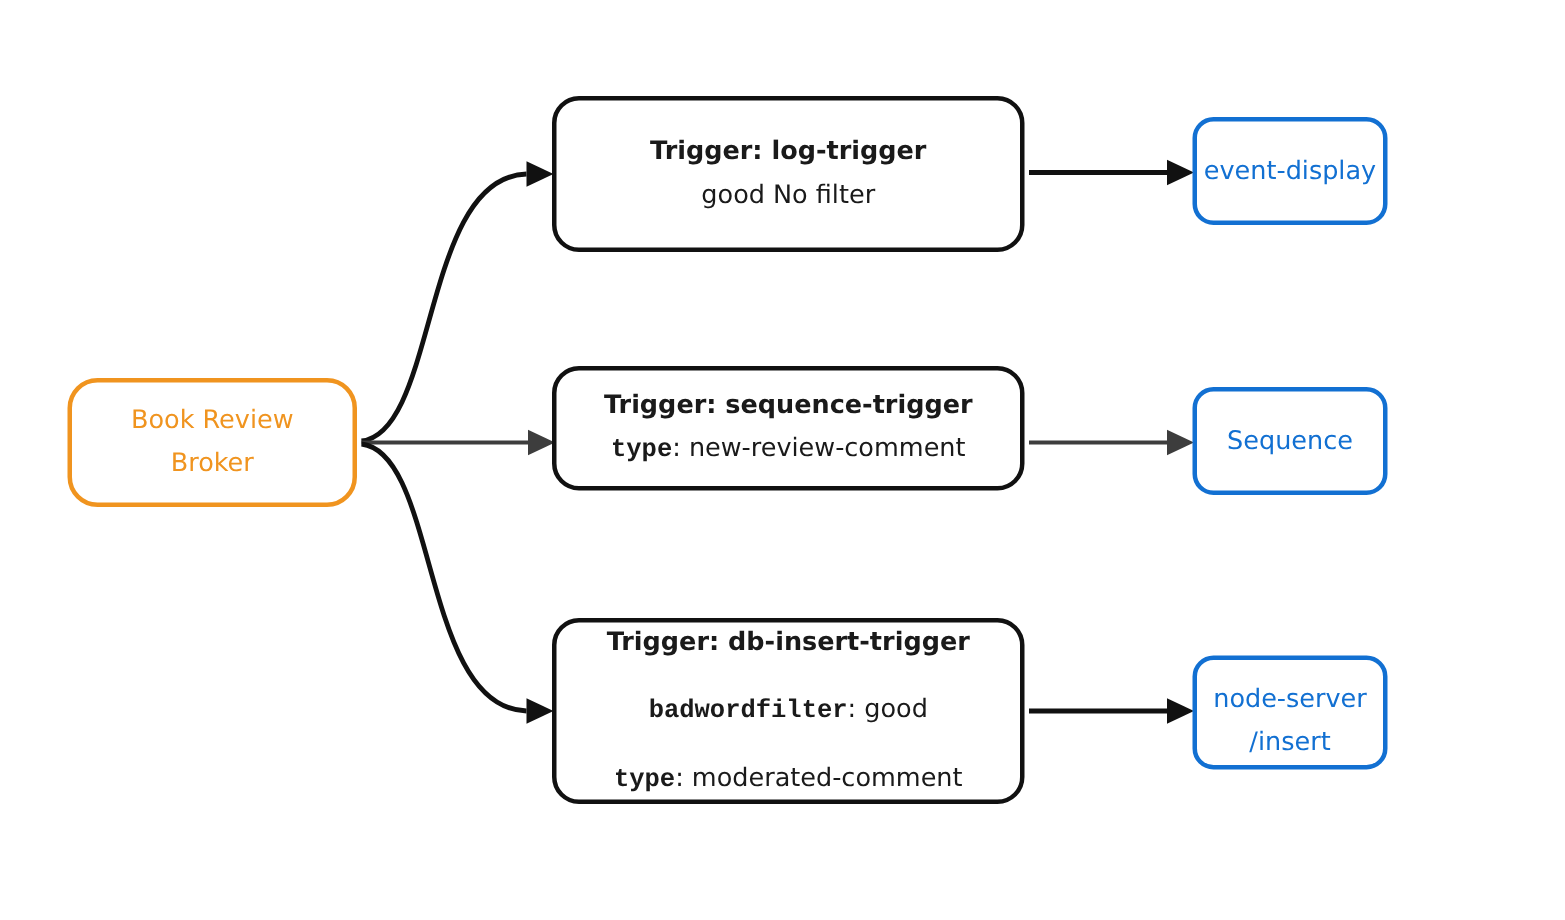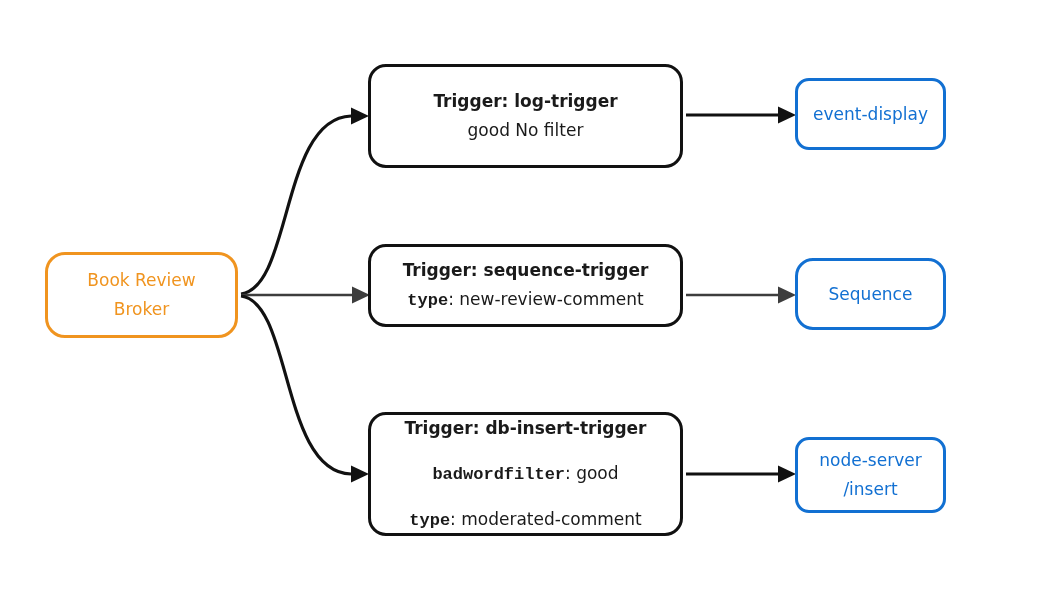--- a/index.html
+++ b/index.html
@@ -52,29 +52,29 @@
     color: var(--trigger-text, #1a1a1a);
     font-size: 17px; line-height: 29px;
   }
   .trigger-1 { top: 64px;  height: 104px; }
   .trigger-2 { top: 244px; height: 83px; }
   .trigger-3 { top: 412px; height: 124px; gap: 16px; }
   .t-title { font-weight: bold; }
   .t-line b { font-weight: bold; font-family: Liberation Mono, monospace; }
 
   .sink {
-    left: 795px; width: 151px;
+    left: 795px; width: 130px;
     border: 3px solid var(--sink, #1270d2);
     border-radius: 14px;
     color: var(--sink, #1270d2);
     font-size: 17px; line-height: 29px;
   }
   .sink-1 { top: 78px;  height: 72px; }
-  .sink-2 { top: 258px; height: 72px; border-radius: 18px; }
-  .sink-3 { top: 437px; height: 76px; }
+  .sink-2 { top: 258px; height: 72px; }
+  .sink-3 { top: 437px; height: 76px; justify-content: flex-end; }
 </style>
 </head>
 <body>
 
 <div class="canvas">
 
   <svg class="edges" width="1043" height="613" viewBox="0 0 1043 613" aria-hidden="true">
 
     <path class="edge black" d="M 241 294 C 292 288, 281 118, 351 116"></path>
     <polygon class="head black" points="369,116 351,107.5 351,124.5"></polygon>

